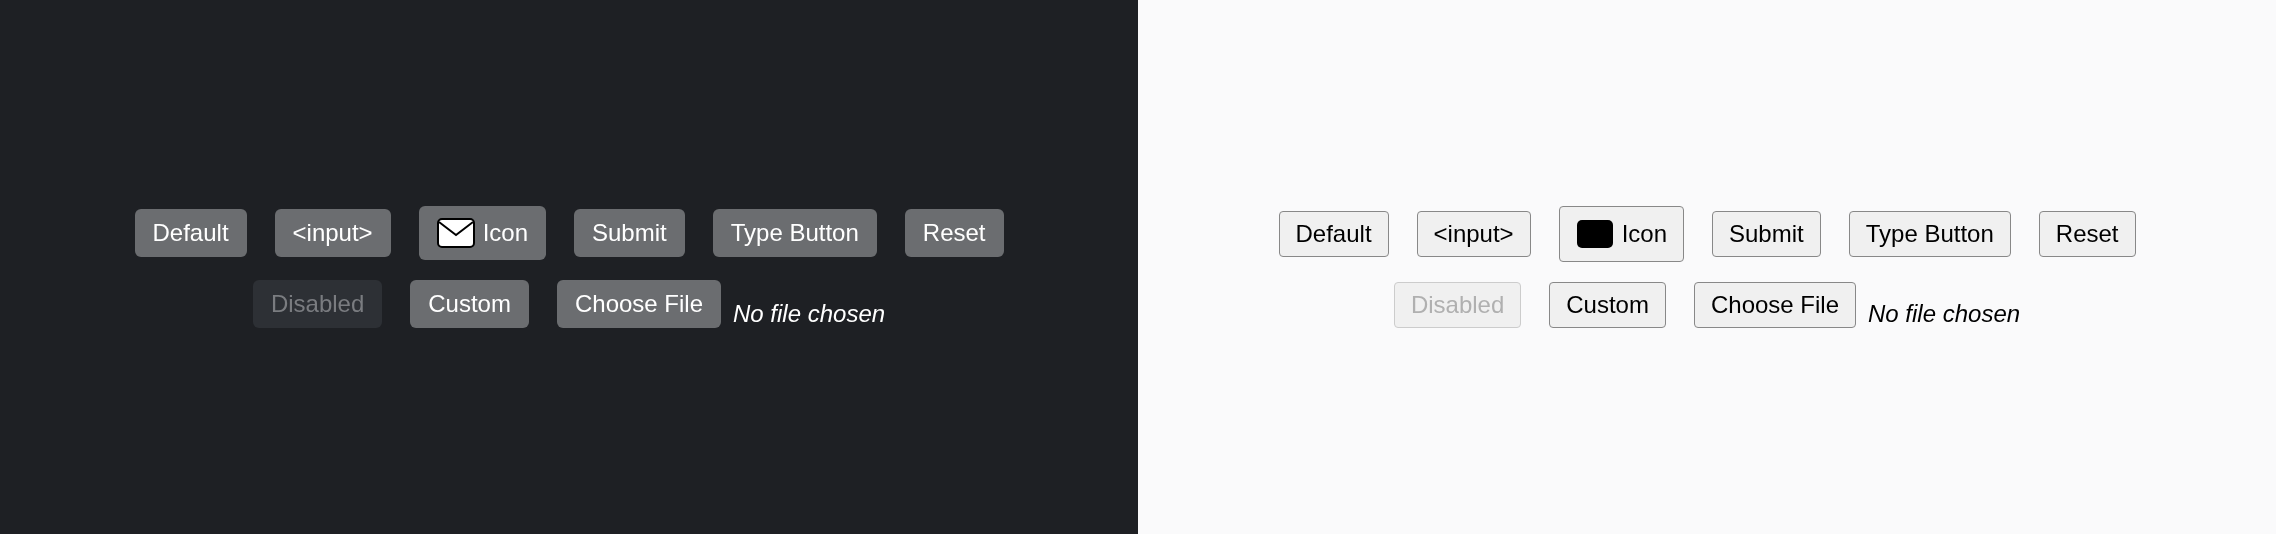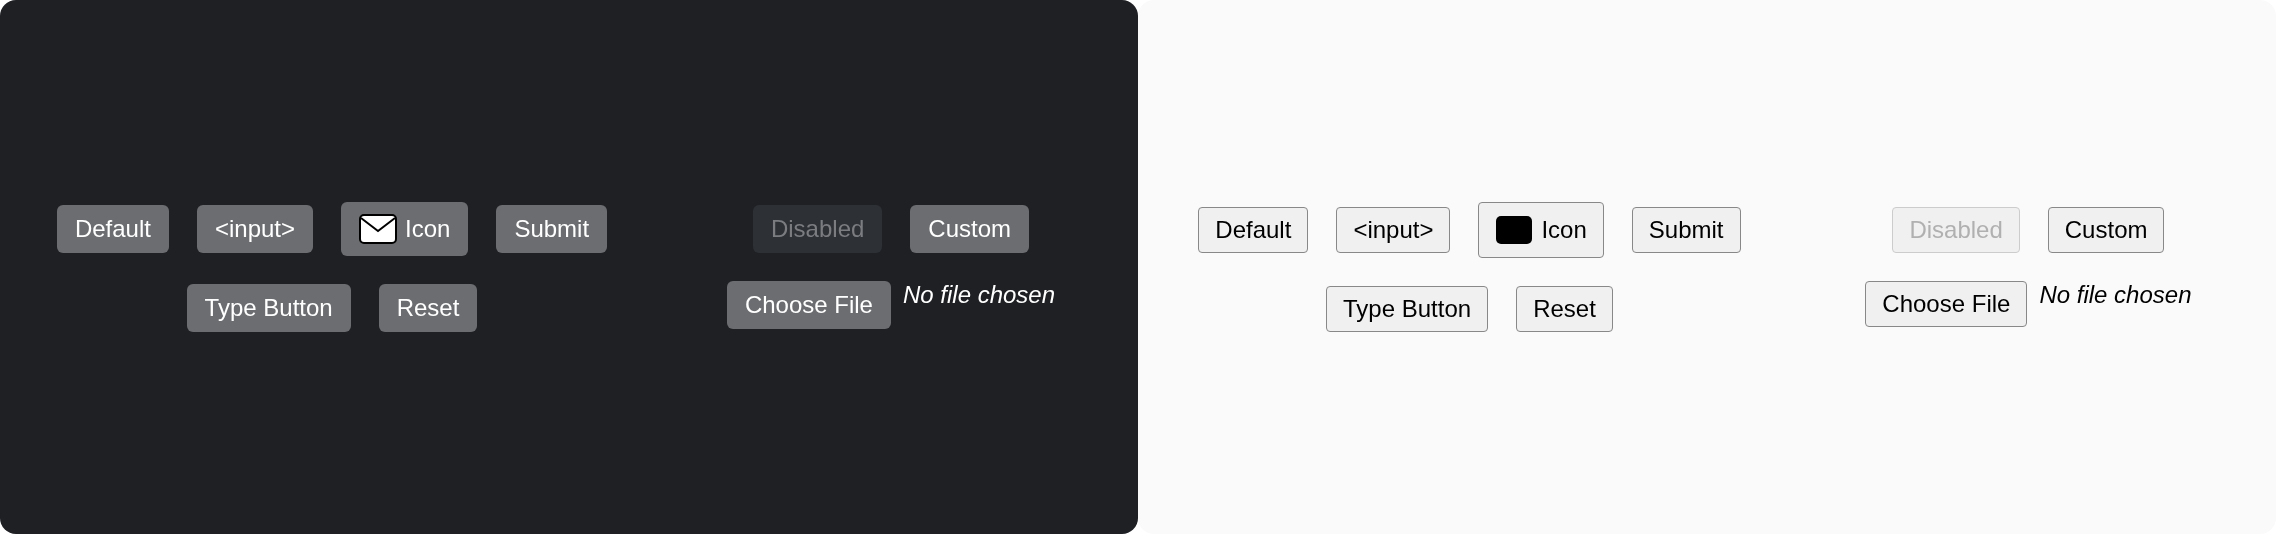--- a/index.html
+++ b/index.html
@@ -10,26 +10,25 @@
     body {
       width: 2276px;
       height: 534px;
       display: flex;
       font-family: Arial, Helvetica, sans-serif;
     }
     .panel {
       width: 50%;
       height: 100%;
       display: flex;
-      flex-direction: row;
+      flex-direction: column;
       align-items: center;
       justify-content: center;
       gap: 20px;
       padding: 20px;
-      border-radius: 16px;
     }
     .panel.dark {
       background: #1e2024;
       color: #ffffff;
     }
     .panel.light {
       background: #fafafb;
       color: #000000;
     }
     .row {
@@ -94,21 +93,21 @@
       font-style: italic;
     }
     .dark .file-text {
       color: #ffffff;
     }
     .light .file-text {
       color: #000000;
     }
     .file-group {
       display: inline-flex;
-      align-items: flex-start;
+      align-items: flex-end;
       gap: 12px;
     }
   </style>
 </head>
 <body>
 
 <div class="panel dark">
   <div class="row">
     <button class="btn">Default</button>
     <button class="btn">&lt;input&gt;</button>

